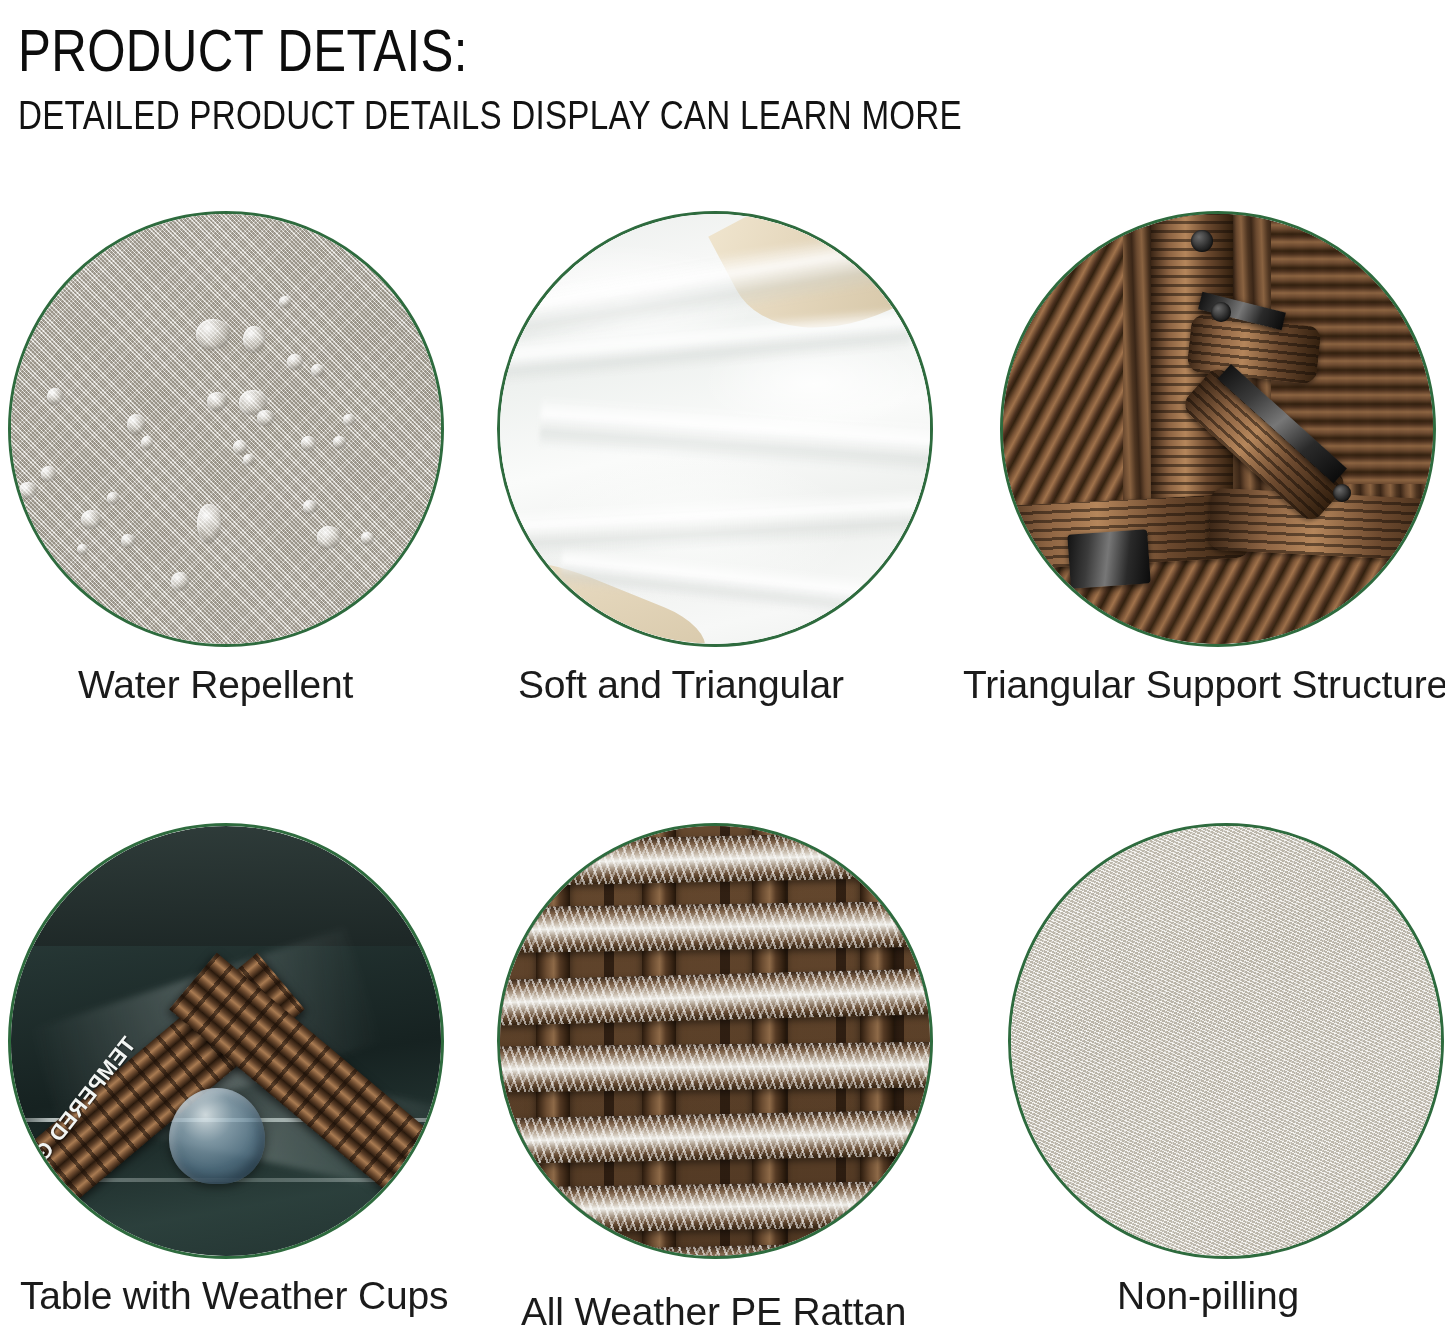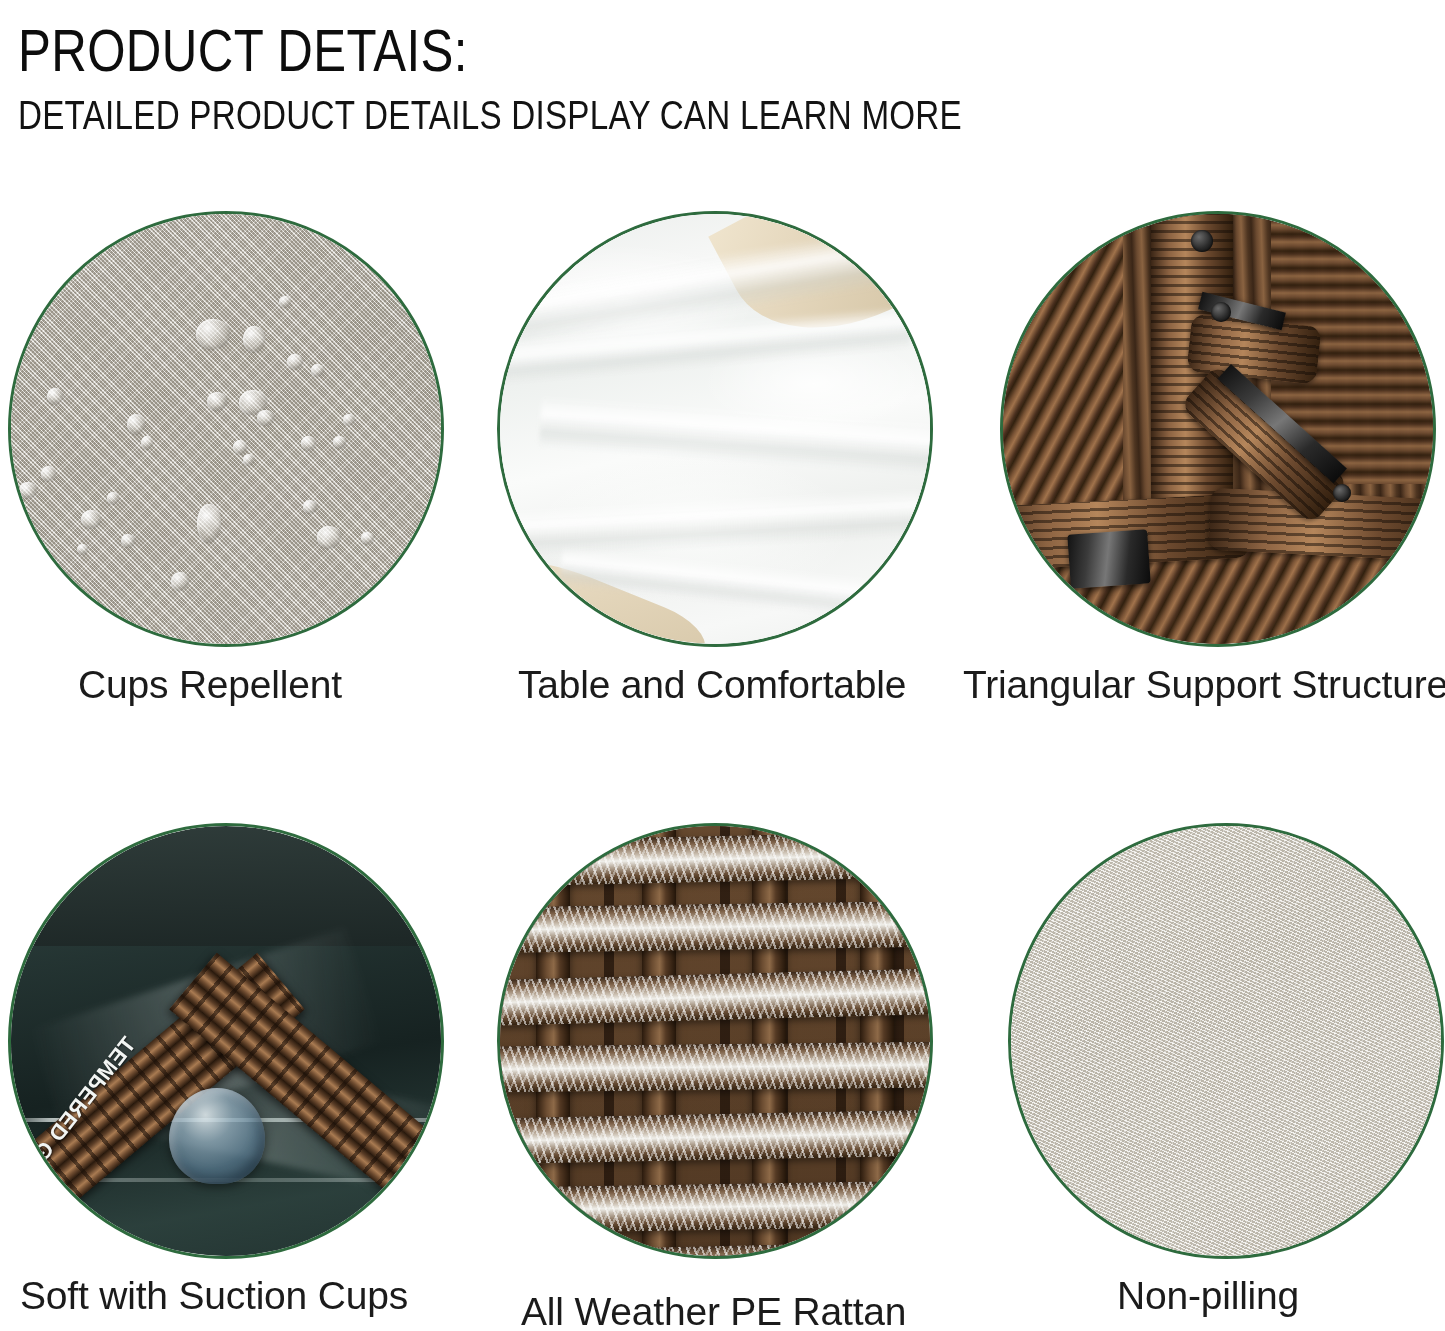--- a/index.html
+++ b/index.html
@@ -355,37 +355,37 @@
       <div class="droplet" style="left:186px;top:290px;width:24px;height:38px;"></div>
       <div class="droplet" style="left:160px;top:358px;width:18px;height:18px;"></div>
       <div class="droplet" style="left:292px;top:286px;width:14px;height:13px;"></div>
       <div class="droplet" style="left:306px;top:312px;width:24px;height:22px;"></div>
       <div class="droplet" style="left:332px;top:200px;width:12px;height:11px;"></div>
       <div class="droplet" style="left:350px;top:318px;width:13px;height:12px;"></div>
       <div class="droplet" style="left:268px;top:82px;width:12px;height:11px;"></div>
       <div class="droplet" style="left:66px;top:330px;width:11px;height:10px;"></div>
     </div>
   </div>
-  <div class="caption" id="cap-1">Cups Repellent</div>
+  <div class="caption" id="cap-1">Water Repellent</div>
 </div>
 
 <div class="feature" id="feat-2">
   <div class="circle-wrap">
     <div class="circle-inner">
       <div class="tex-soft-white"></div>
       <div class="beige-corner" style="right:-30px;top:-40px;width:230px;height:150px;transform:rotate(-28deg);border-radius:0 0 40% 60%;"></div>
       <div class="beige-corner" style="left:-60px;bottom:-50px;width:260px;height:120px;transform:rotate(22deg);border-radius:50% 20% 0 0;"></div>
       <div class="soft-fold" style="left:10px;top:40px;width:420px;height:60px;transform:rotate(-9deg);"></div>
       <div class="soft-fold" style="left:-20px;top:110px;width:430px;height:44px;transform:rotate(-5deg);"></div>
       <div class="soft-fold" style="left:40px;top:196px;width:400px;height:52px;transform:rotate(4deg);"></div>
       <div class="soft-fold" style="left:-10px;top:286px;width:430px;height:48px;transform:rotate(-3deg);"></div>
       <div class="soft-fold" style="left:60px;top:352px;width:380px;height:40px;transform:rotate(6deg);"></div>
     </div>
   </div>
-  <div class="caption" id="cap-2">Table and Comfortable</div>
+  <div class="caption" id="cap-2">Soft and Triangular</div>
 </div>
 
 <div class="feature" id="feat-3">
   <div class="circle-wrap">
     <div class="circle-inner">
       <div class="tex-rattan-dark"></div>
 
       <div class="weave-panel diag" style="left:-10px;top:-10px;width:130px;height:330px;opacity:.95;"></div>
 
       <div class="weave-panel" style="left:268px;top:-10px;width:190px;height:280px;opacity:.95;"></div>
@@ -427,21 +427,21 @@
       <div class="glass-edge-line" style="left:-10px;top:352px;width:460px;opacity:.45;"></div>
 
       <div class="frame-arm" style="left:-60px;top:118px;width:330px;height:74px;transform:rotate(-40deg);transform-origin:right center;"></div>
       <div class="frame-arm" style="left:182px;top:118px;width:330px;height:74px;transform:rotate(40deg);transform-origin:left center;"></div>
 
       <div class="tempered-label" style="left:110px;top:206px;transform:rotate(-52deg) scaleX(-1);transform-origin:left top;">TEMPERED GLASS</div>
 
       <div class="suction-cup" style="left:158px;top:262px;width:96px;height:96px;"></div>
     </div>
   </div>
-  <div class="caption" id="cap-4">Soft with Suction Cups</div>
+  <div class="caption" id="cap-4">Table with Weather Cups</div>
 </div>
 
 <div class="feature" id="feat-5">
   <div class="circle-wrap">
     <div class="circle-inner">
       <div class="tex-rattan-macro"></div>
 
       <div class="macro-post" style="left:36px;"></div>
       <div class="macro-post" style="left:142px;"></div>
       <div class="macro-post" style="left:252px;"></div>

